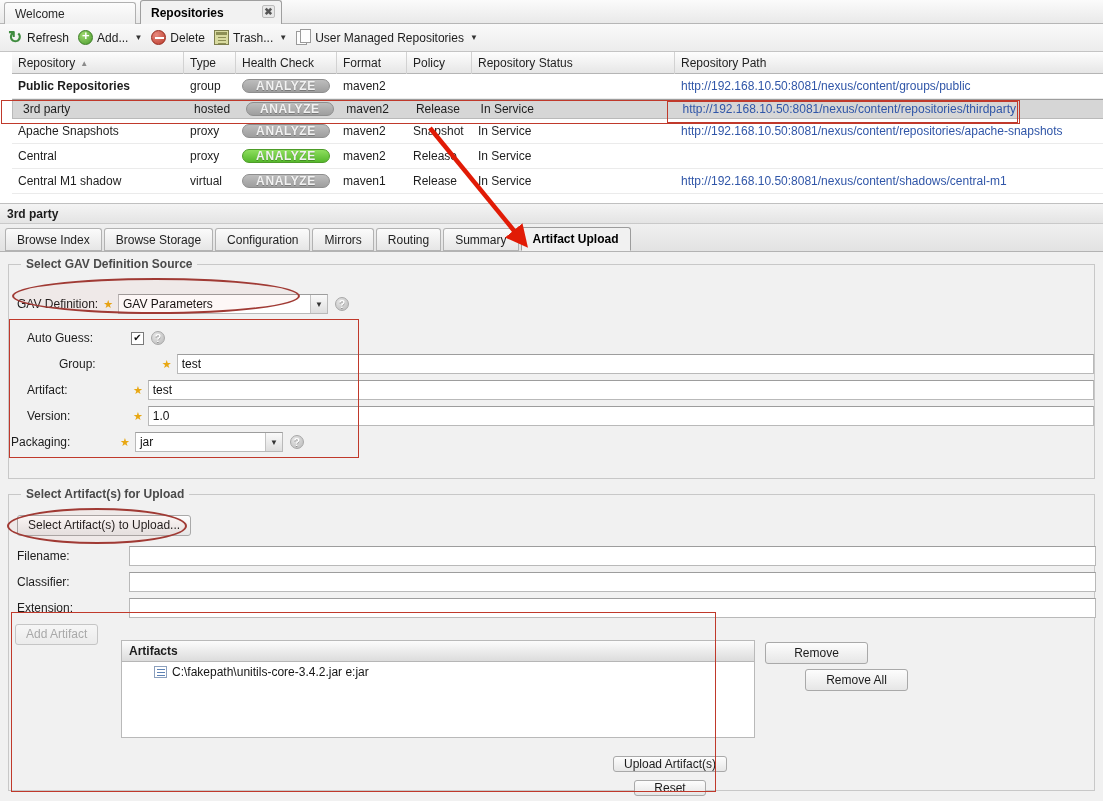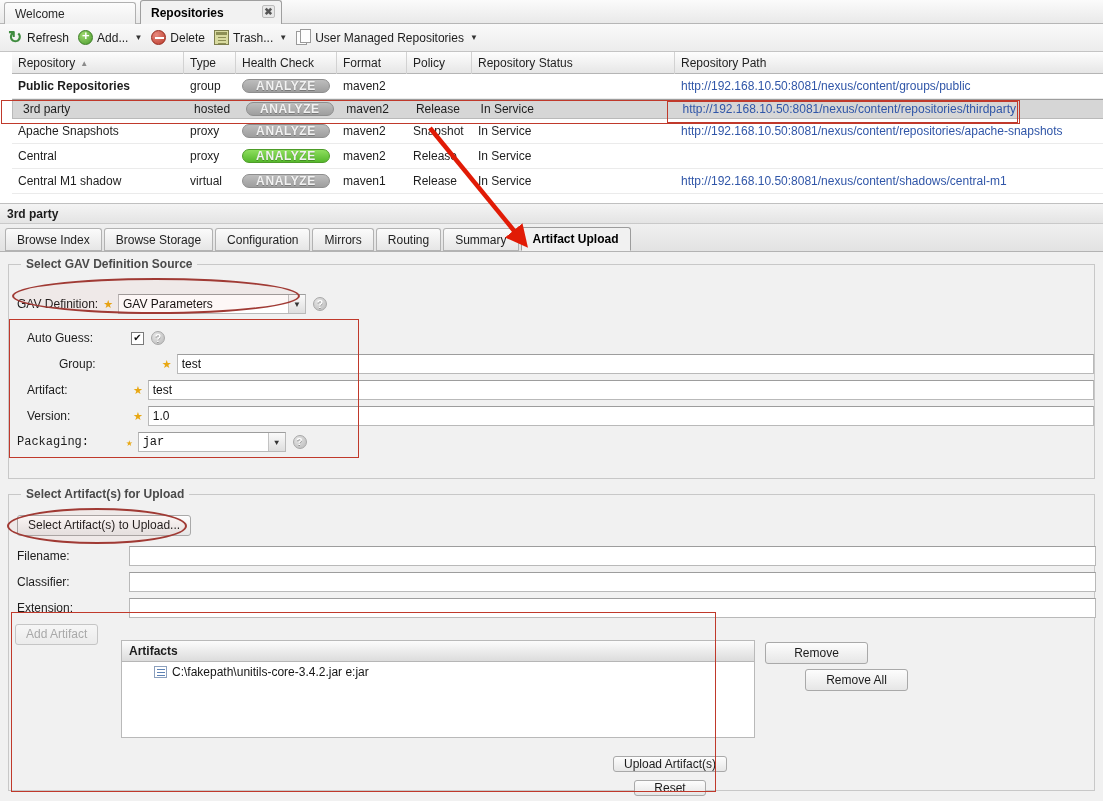--- a/index.html
+++ b/index.html
@@ -360,21 +360,21 @@
   </div>
 
   <div class="panel" id="panel-body">
 
     <div class="fieldset" style="top:12px; height:215px;">
       <div class="legend">Select GAV Definition Source</div>
 
       <div class="frow" style="left:8px; top:28px;">
         <span class="flabel">GAV Definition:</span>
         <span class="star"></span>
-        <div class="sel" style="width:188px;">
+        <div class="sel" style="width:210px;">
           <span>GAV Parameters</span>
           <span class="arrow">▼</span>
         </div>
         <div class="help">?</div>
       </div>
 
       <div class="frow" style="left:18px; top:62px;">
         <span class="flabel" style="width:104px;">Auto Guess:</span>
         <div class="chk">✔</div>
         <div class="help">?</div>
@@ -391,21 +391,21 @@
         <span class="star"></span>
         <input class="txt" style="width: 975px;" value="test">
       </div>
 
       <div class="frow" style="left:18px; top:140px; right:0;">
         <span class="flabel" style="width:104px;">Version:</span>
         <span class="star"></span>
         <input class="txt" style="width: 975px;" value="1.0">
       </div>
 
-      <div class="frow" style="left:8px; top:166px;font-family:Liberation Mono, monospace;">
+      <div class="frow" style="left:2px; top:166px;">
         <span class="flabel" style="width:104px;">Packaging:</span>
         <span class="star"></span>
         <div class="sel" style="width:148px;">
           <span>jar</span>
           <span class="arrow">▼</span>
         </div>
         <div class="help">?</div>
       </div>
     </div>
 

